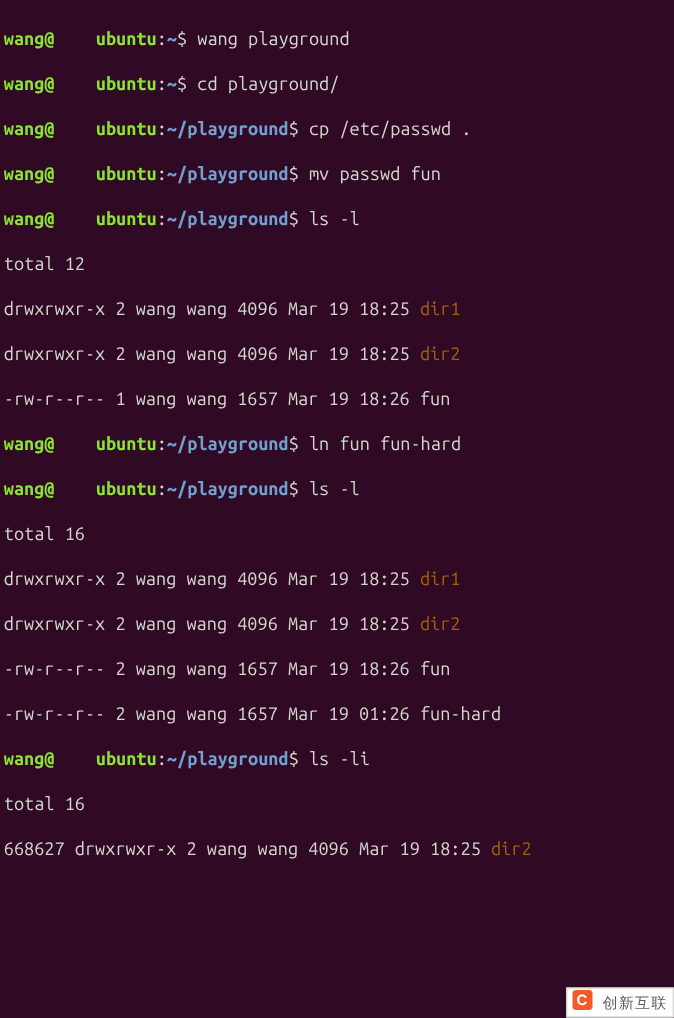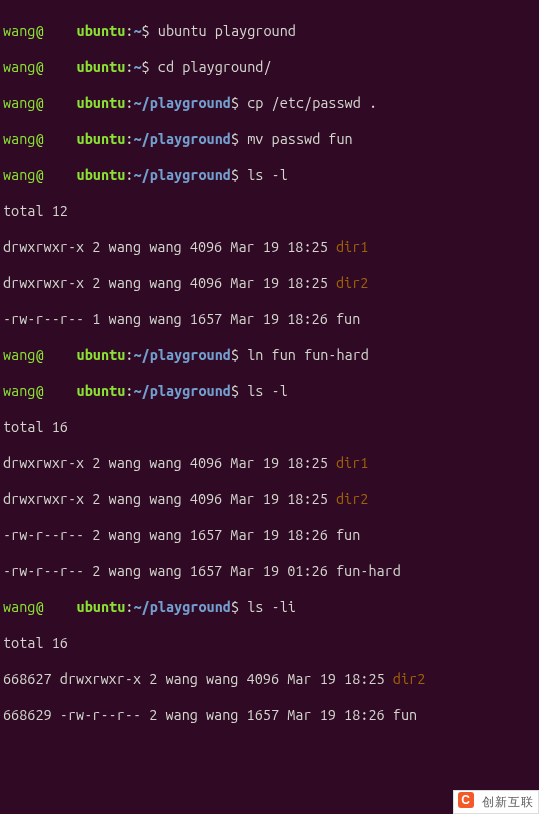--- a/index.html
+++ b/index.html
@@ -12,21 +12,21 @@
     line-height: 18px;
     width: 539px;
     height: 814px;
     overflow: hidden;
   }
   .terminal {
     padding: 4px 3px;
     white-space: pre;
   }
   .line { white-space: pre; }
-  .user { color: #8ae234; font-weight: normal; }
+  .user { color: #8ae234; font-weight: bold; }
   .host { color: #8ae234; font-weight: bold; padding-left: 33px; }
   .colon { color: #d3d7cf; }
   .path { color: #729fcf; font-weight: bold; }
   .dollar { color: #d3d7cf; }
   .cmd { color: #d3d7cf; }
   .out { color: #d3d7cf; }
   .dir { color: #a16207; font-weight: normal; }
   .watermark {
     position: absolute;
     right: 0;
@@ -53,40 +53,39 @@
     font-weight: bold;
     text-align: center;
     line-height: 16px;
     font-family: sans-serif;
   }
 </style>
 </head>
 <body>
 
 <div class="terminal">
-<div class="line"><span class="user">wang</span><span class="user">@</span><span class="host">ubuntu</span><span class="colon">:</span><span class="path">~</span><span class="dollar">$</span> <span class="cmd">ubuntu playground</span></div>
+<div class="line"><span class="user">wang</span><span class="user">@</span><span class="host">ubuntu</span><span class="colon">:</span><span class="path">~</span><span class="dollar">$</span> <span class="cmd">wang playground</span></div>
 <div class="line"><span class="user">wang</span><span class="user">@</span><span class="host">ubuntu</span><span class="colon">:</span><span class="path">~</span><span class="dollar">$</span> <span class="cmd">cd playground/</span></div>
 <div class="line"><span class="user">wang</span><span class="user">@</span><span class="host">ubuntu</span><span class="colon">:</span><span class="path">~/playground</span><span class="dollar">$</span> <span class="cmd">cp /etc/passwd .</span></div>
 <div class="line"><span class="user">wang</span><span class="user">@</span><span class="host">ubuntu</span><span class="colon">:</span><span class="path">~/playground</span><span class="dollar">$</span> <span class="cmd">mv passwd fun</span></div>
 <div class="line"><span class="user">wang</span><span class="user">@</span><span class="host">ubuntu</span><span class="colon">:</span><span class="path">~/playground</span><span class="dollar">$</span> <span class="cmd">ls -l</span></div>
 <div class="line out">total 12</div>
 <div class="line"><span class="out">drwxrwxr-x 2 wang wang 4096 Mar 19 18:25 </span><span class="dir">dir1</span></div>
 <div class="line"><span class="out">drwxrwxr-x 2 wang wang 4096 Mar 19 18:25 </span><span class="dir">dir2</span></div>
 <div class="line out">-rw-r--r-- 1 wang wang 1657 Mar 19 18:26 fun</div>
 <div class="line"><span class="user">wang</span><span class="user">@</span><span class="host">ubuntu</span><span class="colon">:</span><span class="path">~/playground</span><span class="dollar">$</span> <span class="cmd">ln fun fun-hard</span></div>
 <div class="line"><span class="user">wang</span><span class="user">@</span><span class="host">ubuntu</span><span class="colon">:</span><span class="path">~/playground</span><span class="dollar">$</span> <span class="cmd">ls -l</span></div>
 <div class="line out">total 16</div>
 <div class="line"><span class="out">drwxrwxr-x 2 wang wang 4096 Mar 19 18:25 </span><span class="dir">dir1</span></div>
 <div class="line"><span class="out">drwxrwxr-x 2 wang wang 4096 Mar 19 18:25 </span><span class="dir">dir2</span></div>
 <div class="line out">-rw-r--r-- 2 wang wang 1657 Mar 19 18:26 fun</div>
 <div class="line out">-rw-r--r-- 2 wang wang 1657 Mar 19 01:26 fun-hard</div>
 <div class="line"><span class="user">wang</span><span class="user">@</span><span class="host">ubuntu</span><span class="colon">:</span><span class="path">~/playground</span><span class="dollar">$</span> <span class="cmd">ls -li</span></div>
 <div class="line out">total 16</div>
 <div class="line"><span class="out">668627 drwxrwxr-x 2 wang wang 4096 Mar 19 18:25 </span><span class="dir">dir2</span></div>
-<div class="line out">668629 -rw-r--r-- 2 wang wang 1657 Mar 19 18:26 fun</div>
 
 
 
 
 
 
 
 
 
 

